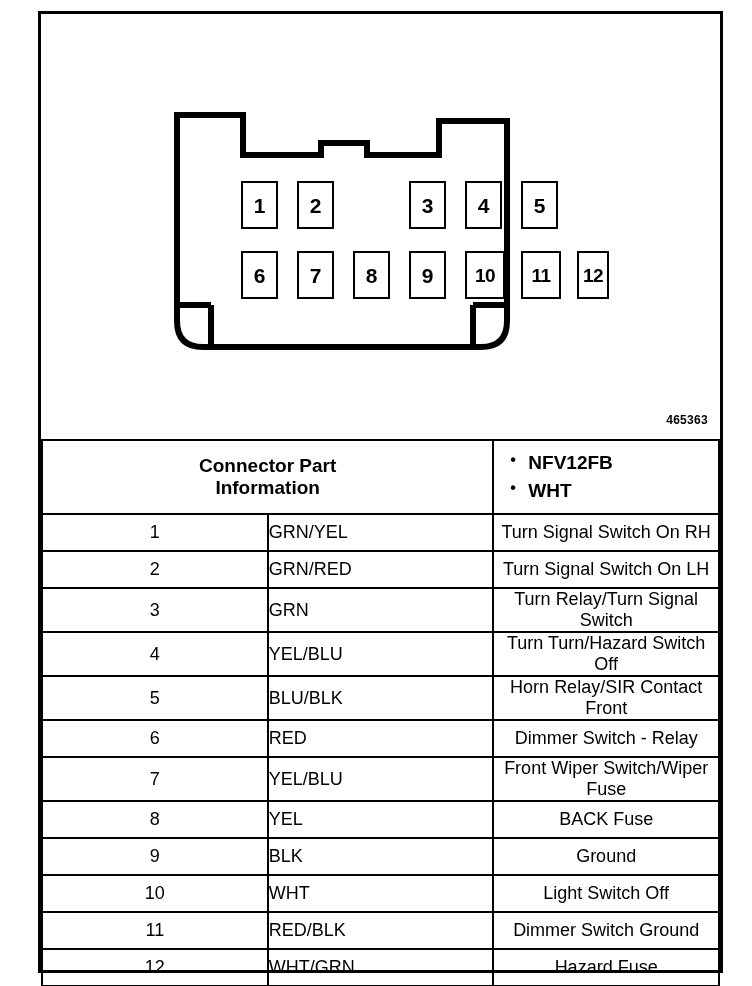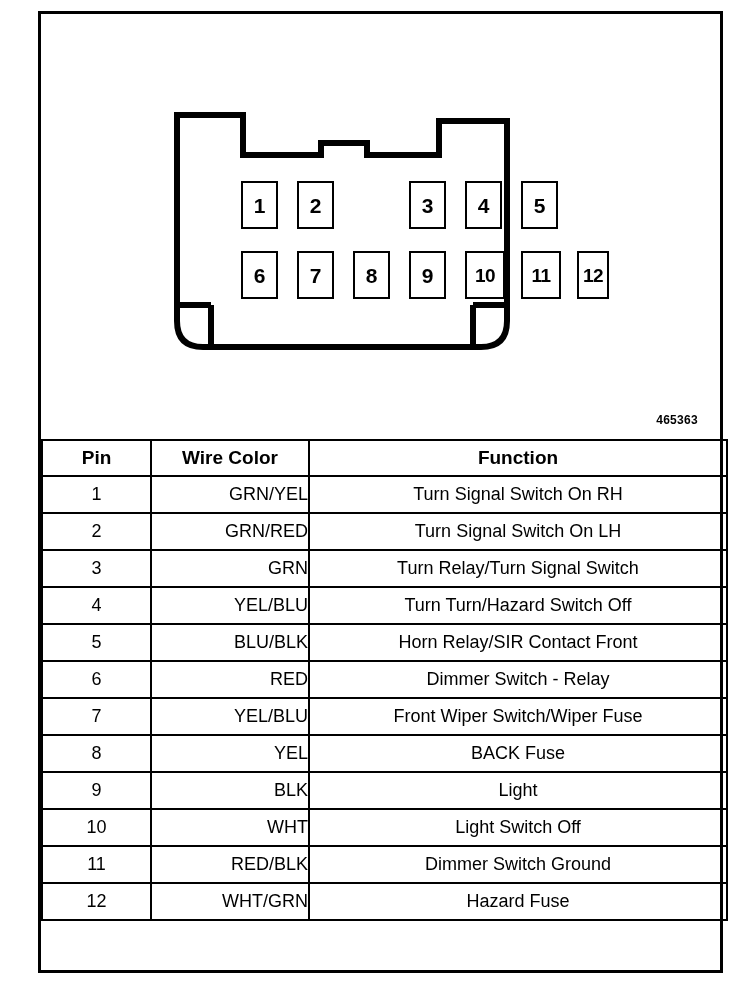--- a/index.html
+++ b/index.html
@@ -58,21 +58,21 @@
     font-size: 21px;
     line-height: 1;
     color: #000;
   }
   .pin-box.narrow { font-size: 21px; }
   .pin-box.wide  { font-size: 19px; letter-spacing: -0.5px; }
 
   
   #ref-number {
     position: absolute;
-    right: 22px;
+    right: 12px;
     top: 399px;
     font-family: "Liberation Sans", sans-serif;
     font-size: 12px;
     font-weight: 600;
     letter-spacing: 0.3px;
   }
 
   
   #pin-table {
     position: absolute;
@@ -131,21 +131,21 @@
     font-size: 19px;
     height: 34px;
   }
 
   .cell-pin {
     text-align: center;
     font-size: 18px;
     height: 35px;
   }
   .cell-color {
-    text-align: right;
+    text-align: left;
     font-size: 18px;
     height: 35px;
     margin-left: 10px;
   }
   .cell-func {
     text-align: center;
     font-size: 18px;
     height: 35px;
     padding-left: 11px;
   }
@@ -197,26 +197,33 @@
     <div class="pin-box wide" style="left:294px; top:142px; width:40px; height:48px;">10</div>
     <div class="pin-box wide" style="left:350px; top:142px; width:40px; height:48px;">11</div>
     <div class="pin-box wide" style="left:406px; top:142px; width:32px; height:48px;">12</div>
   </div>
 
   <div id="ref-number">465363</div>
 </div>
 
 <table id="pin-table">
   <tbody>
-
-    <tr>
-      <th class="head-cell c-pin">Pin</th>
-      <th class="head-cell c-color">Wire Color</th>
-      <th class="head-cell c-func">Function</th>
-    </tr>
+    <tr>
+      <td class="partinfo-label" colspan="2">
+        <span>Connector Part</span><br>
+        <span>Information</span>
+      </td>
+      <td class="partinfo-values">
+        <ul>
+          <li>NFV12FB</li>
+          <li>WHT</li>
+        </ul>
+      </td>
+    </tr>
+
 
     <tr>
       <td class="cell-pin">1</td>
       <td class="cell-color">GRN/YEL</td>
       <td class="cell-func">Turn Signal Switch On RH</td>
     </tr>
     <tr>
       <td class="cell-pin">2</td>
       <td class="cell-color">GRN/RED</td>
       <td class="cell-func">Turn Signal Switch On LH</td>
@@ -247,21 +254,21 @@
       <td class="cell-func">Front Wiper Switch/Wiper Fuse</td>
     </tr>
     <tr>
       <td class="cell-pin">8</td>
       <td class="cell-color">YEL</td>
       <td class="cell-func">BACK Fuse</td>
     </tr>
     <tr>
       <td class="cell-pin">9</td>
       <td class="cell-color">BLK</td>
-      <td class="cell-func">Light</td>
+      <td class="cell-func">Ground</td>
     </tr>
     <tr>
       <td class="cell-pin">10</td>
       <td class="cell-color">WHT</td>
       <td class="cell-func">Light Switch Off</td>
     </tr>
     <tr>
       <td class="cell-pin">11</td>
       <td class="cell-color">RED/BLK</td>
       <td class="cell-func">Dimmer Switch Ground</td>

